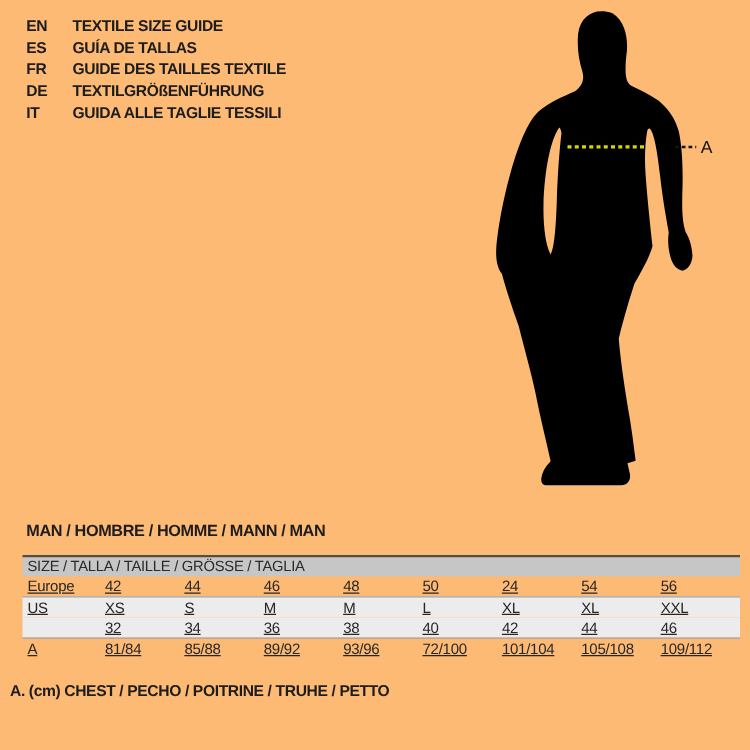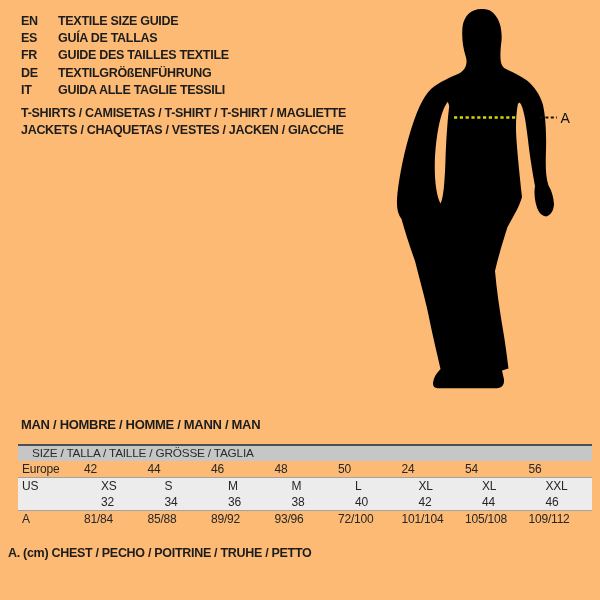--- a/index.html
+++ b/index.html
@@ -15,25 +15,25 @@
   
   .categories{position:absolute;left:21px;top:105px;font-weight:bold;font-size:12.5px;
     line-height:17.4px;letter-spacing:-0.3px;}
   
   .figure-svg{position:absolute;left:393px;top:5px;width:187px;height:390px;}
   
   .section-title{position:absolute;left:21px;top:417px;font-weight:bold;font-size:13px;letter-spacing:-0.3px;}
   
   .size-table{position:absolute;left:18px;top:444px;width:574px;border-top:2px solid #4f4f4f;
     font-size:12px;letter-spacing:-0.2px;color:#262626;}
-  .thead{background:#c6c6c6;height:15px;line-height:15px;padding-left:14px;font-size:11.8px;color:#2a2a2a;}
-  .trow{display:flex;height:16px;line-height:16px;}
+  .thead{background:#c6c6c6;height:15px;line-height:15px;padding-left:4px;font-size:11.8px;color:#2a2a2a;}
+  .trow{display:flex;height:16px;line-height:16px;text-decoration:underline;}
   .trow .tlabel{width:62px;padding-left:4px;}
   .trow .tcell{flex:1;text-align:left;}
-  .striped{background:#ececec;gap:17px;}
+  .striped{background:#ececec;}
   .sep{border-top:1px solid #a3a3a3;}
   
   .footnote{position:absolute;left:8px;top:546px;font-weight:bold;font-size:12.5px;letter-spacing:-0.3px;}
 </style>
 </head>
 <body>
 
 <div class="canvas">
 
   <div class="lang-list">
@@ -52,24 +52,20 @@
     <div class="lang-row">
       <span class="lang-code">DE</span>
       <span class="lang-title">TEXTILGRÖßENFÜHRUNG</span>
     </div>
     <div class="lang-row">
       <span class="lang-code">IT</span>
       <span class="lang-title">GUIDA ALLE TAGLIE TESSILI</span>
     </div>
   </div>
 
-  <div class="categories">
-    <div>T-SHIRTS / CAMISETAS / T-SHIRT / T-SHIRT / MAGLIETTE</div>
-    <div>JACKETS / CHAQUETAS / VESTES / JACKEN / GIACCHE</div>
-  </div>
 
   <svg class="figure-svg" viewBox="393 5 187 390" xmlns="http://www.w3.org/2000/svg" aria-hidden="true">
     <path fill-rule="evenodd" d="M481,9
              C472,9 464,15 462.5,27
              C461.5,38 463,48 466,57.5
              C467.5,63 466,69 460,73
              C450,77.5 440,81.5 431,89
              C423,96.5 416,112 408.5,138
              C402.5,159 398,184 397,199
              C396.5,208 398,214.5 401.5,219

